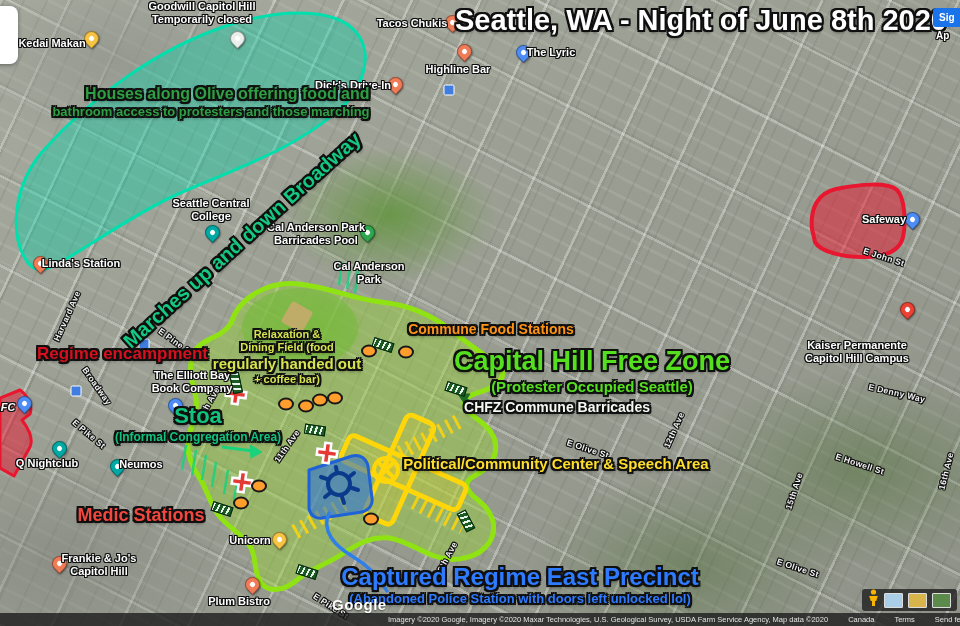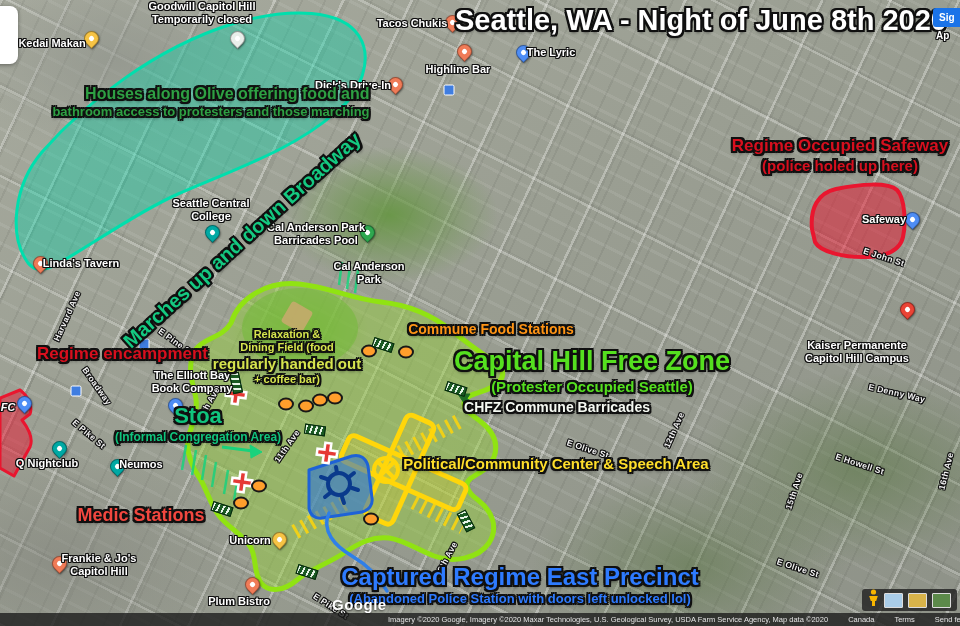--- a/index.html
+++ b/index.html
@@ -151,21 +151,21 @@
       <div class="pin-wrap" style="left: 394px; top: 92px;">
         <div class="pin" style="background: rgb(240, 123, 87);"></div>
       </div>
       <div class="place o1" style="left: 353px; top: 85px;">
         <div>Dick's Drive-In</div>
       </div>
       <div class="pin-wrap" style="left: 39px; top: 271px;">
         <div class="pin" style="background: rgb(240, 123, 87);"></div>
       </div>
       <div class="place o1" style="left: 81px; top: 263px;">
-        <div>Linda's Tavern</div>
+        <div>Linda's Station</div>
       </div>
       <div class="pin-wrap" style="left: 211px; top: 240px;">
         <div class="pin" style="background: rgb(0, 169, 164);"></div>
       </div>
       <div class="place o1" style="left: 211px; top: 210px;">
         <div>Seattle Central</div>
         <div>College</div>
       </div>
       <div class="pin-wrap" style="left: 366px; top: 240px;">
         <div class="pin" style="background: rgb(46, 168, 79);"></div>
@@ -256,24 +256,20 @@
       <div class="ann o2" style="color: rgb(255, 255, 255); left: 701px; top: 21px;">
         <div style="font-size: 29px;">Seattle, WA - Night of June 8th 2020</div>
       </div>
       <div class="ann o2" style="color: rgb(46, 160, 67); left: 211px; top: 102px;">
         <div style="font-size: 16px; text-align: right;">Houses along Olive offering food and</div>
         <div style="font-size: 13px;">bathroom access to protesters and those marching</div>
       </div>
       <div class="ann o2" style="color: rgb(20, 201, 129); left: 242px; top: 240px; --r: -42deg;">
         <div style="font-size: 20px;">Marches up and down Broadway</div>
       </div>
-      <div class="ann o2" style="color: rgb(215, 15, 30); left: 840px; top: 156px;">
-        <div style="font-size: 17px;">Regime Occupied Safeway</div>
-        <div style="font-size: 15px;">(police holed up here)</div>
-      </div>
       <div class="ann o2 left" style="color: rgb(215, 15, 30); left: 3px; top: 344px;">
         <div style="font-size: 17px; padding-left: 34px;">Regime encampment</div>
       </div>
       <div class="ann o2" style="color: rgb(85, 224, 31); left: 592px; top: 371px;">
         <div style="font-size: 27px;">Capital Hill Free Zone</div>
         <div style="font-size: 15px;">(Protester Occupied Seattle)</div>
       </div>
       <div class="ann o2" style="color: rgb(255, 148, 21); left: 491px; top: 330px;">
         <div style="font-size: 14px;">Commune Food Stations</div>
       </div>

